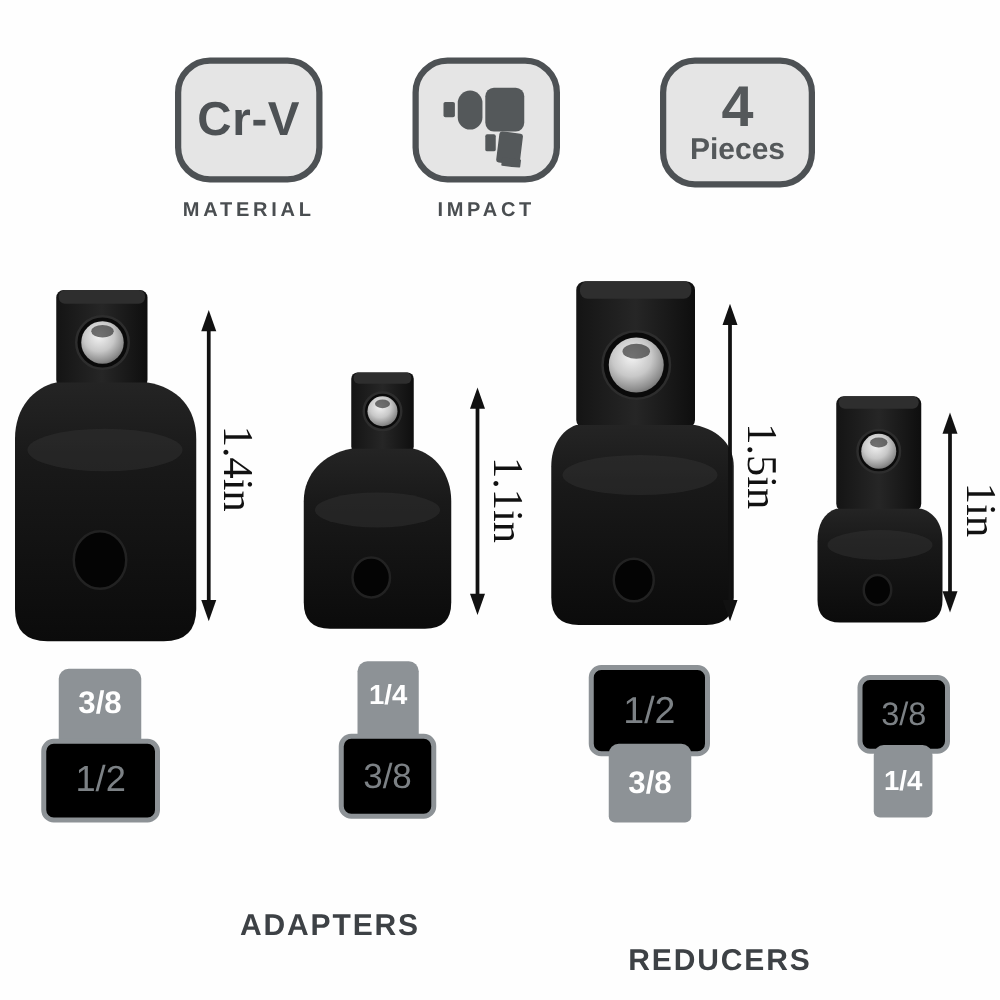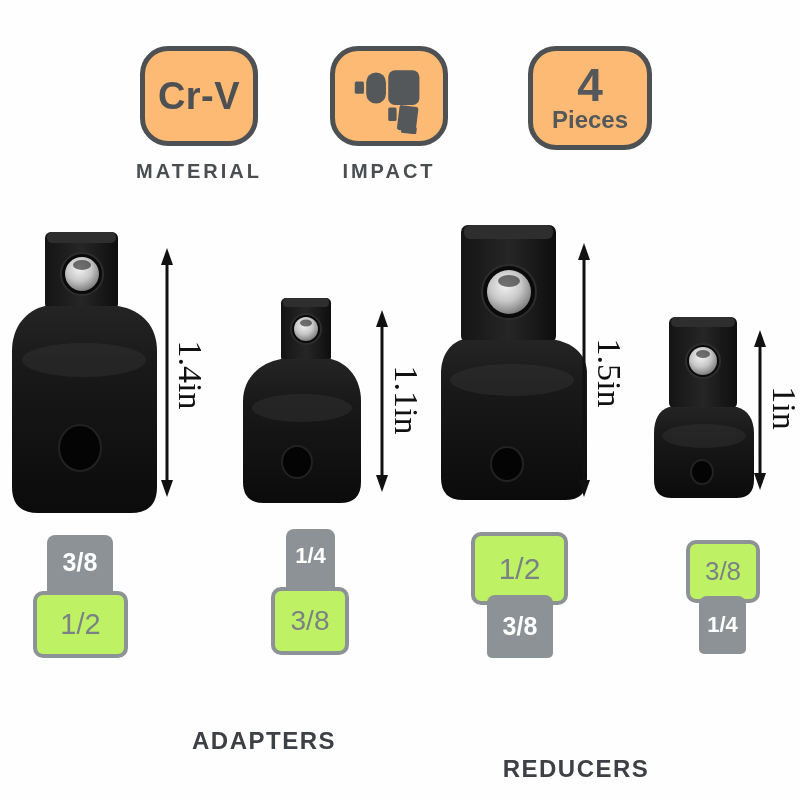--- a/index.html
+++ b/index.html
@@ -2,48 +2,48 @@
 <html><head>
 <meta charset="utf-8">
 <style>
   html,body{margin:0;padding:0;background:#ffffff;}
   .canvas{
     position:relative;width:800px;height:800px;background:#fefefe;overflow:hidden;
     font-family:"Liberation Sans", sans-serif;
   }
   
   .badge{
-    position:absolute;top:46px;height:100px;background:#fdba74;
+    position:absolute;top:46px;height:100px;background:#e5e5e5;
     border:5px solid #4d5154;border-radius:28px;
     display:flex;align-items:center;justify-content:center;flex-direction:column;
     box-sizing:border-box;
   }
   .badge-text{
     color:#4d5154;font-size:38px;font-weight:600;letter-spacing:.5px;line-height:1;
   }
   .badge-number{color:#54585a;font-size:46px;font-weight:800;line-height:.95;}
   .badge-subtext{color:#54585a;font-size:24px;font-weight:700;line-height:1.05;}
   .badge-caption{
     position:absolute;top:160px;width:180px;text-align:center;
-    color:#4a4e51;font-size:20px;font-weight:600;letter-spacing:3px;
+    color:#4a4e51;font-size:16px;font-weight:600;letter-spacing:3px;
   }
   .impact-icon{width:76px;height:76px;}
   
   .product-svg{position:absolute;left:0;top:210px;width:800px;height:310px;}
   .measure-text{
     font-family:"Liberation Serif", serif;font-size:34px;fill:#111111;
   }
   
   .tag-tab{
     position:absolute;background:#8d9296;color:#ffffff;
     display:flex;justify-content:center;align-items:flex-start;
     font-weight:600;border-radius:8px 8px 5px 5px;box-sizing:border-box;
   }
   .tag-box{
-    position:absolute;background:#bef264;border:4px solid #8d9296;color:#7c8185;
+    position:absolute;background:#000000;border:4px solid #8d9296;color:#7c8185;
     display:flex;justify-content:center;align-items:center;
     font-weight:500;border-radius:10px;box-sizing:border-box;
   }
   .z1{z-index:1;} .z2{z-index:2;}
   
   .section-caption{
     position:absolute;top:727px;width:220px;text-align:center;
     color:#3d4145;font-size:24px;font-weight:700;letter-spacing:1.5px;
   }
 </style>

